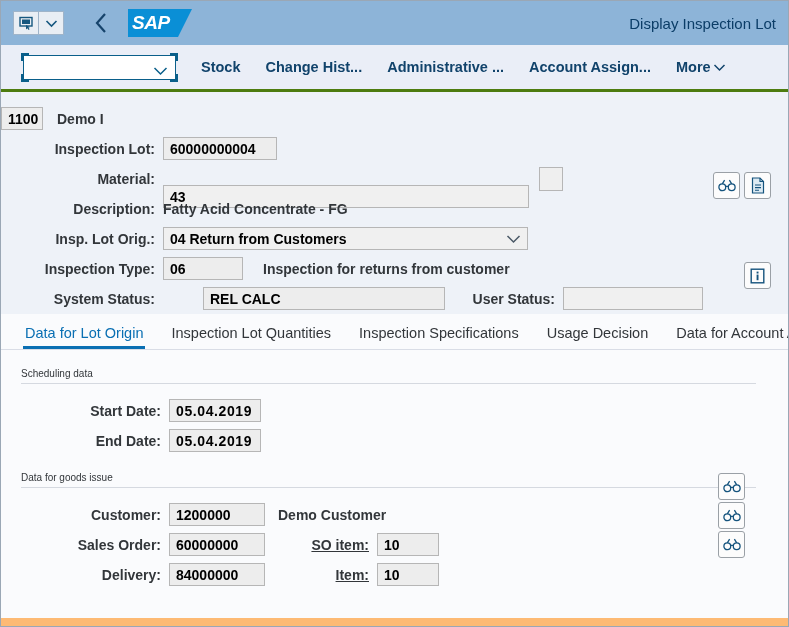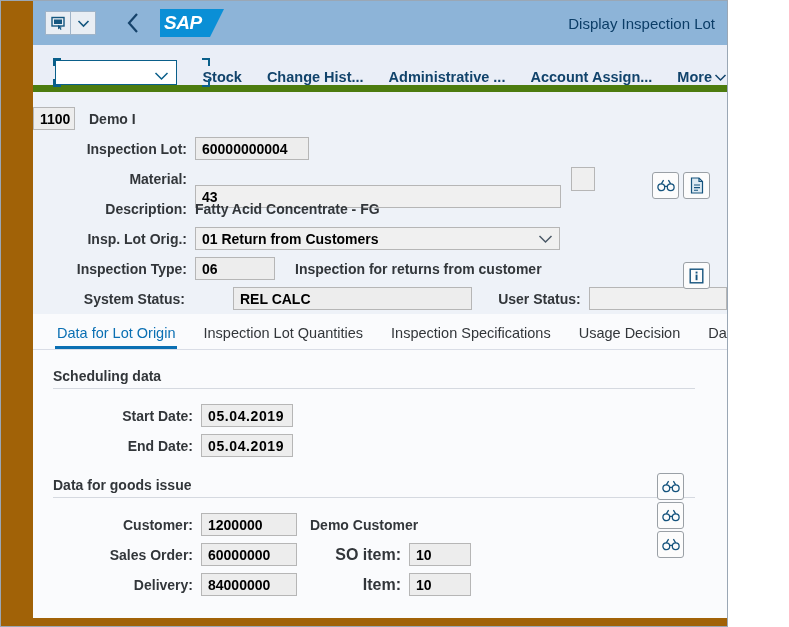--- a/index.html
+++ b/index.html
@@ -10,27 +10,26 @@
     width: 789px;
     height: 627px;
     overflow: hidden;
     background: #ffffff;
     font-family: "Liberation Sans", sans-serif;
     color: #1a2733;
     -webkit-font-smoothing: none;
   }
   #app {
     position: relative;
-    width: 728px;
+    width: 789px;
     height: 627px;
-    background: #a16207;
+    background: #fdba74;
     box-sizing: border-box;
     border: 1px solid #9aa7b5;
     overflow: hidden;
-    padding-left: 32px;
   }
 
   
   .shell-header {
     position: relative;
     height: 44px;
     background: #8db4d8;
     display: flex;
     align-items: center;
     padding: 0 10px 0 12px;
@@ -98,24 +97,24 @@
     color: #0b3d67;
     padding-right: 2px;
     white-space: nowrap;
   }
 
   
   .toolbar {
     height: 47px;
     background: #eaeef7;
     display: flex;
-    align-items: flex-end;
+    align-items: center;
     padding-left: 22px;
     box-sizing: border-box;
-    border-bottom: 7px solid #4d7c0f;
+    border-bottom: 3px solid #4d7c0f;
   }
   .tb-select {
     position: relative;
     width: 153px;
     height: 25px;
     background: #ffffff;
     border: 1px solid #0a5f8a;
     box-sizing: border-box;
     display: flex;
     align-items: center;
@@ -275,25 +274,24 @@
 
   
   .content {
     position: relative;
     background: #fafbfd;
     height: 268px;
     padding-top: 18px;
     box-sizing: border-box;
   }
   .sect-title {
-    font-size: 14px;
+    font-size: 10px;
     color: #32363a;
     padding-left: 20px;
     margin-bottom: 4px;
-    font-weight: bold;
   }
   .sect-rule {
     height: 1px;
     background: #d5d9e0;
     margin: 0 32px 0 20px;
   }
   .sect-body { padding-top: 12px; }
   .row2 {
     display: flex;
     align-items: center;
@@ -307,25 +305,26 @@
     font-size: 14px;
     font-weight: bold;
     color: #32363a;
     box-sizing: border-box;
     white-space: nowrap;
   }
   .lbl3 {
     width: 112px;
     text-align: right;
     padding-right: 8px;
-    font-size: 16px;
-    font-weight: bold;
-    color: #32363a;
-    box-sizing: border-box;
-    white-space: nowrap;
+    font-size: 14px;
+    font-weight: bold;
+    color: #32363a;
+    box-sizing: border-box;
+    white-space: nowrap;
+    text-decoration: underline;
   }
   .gi-icons {
     position: absolute;
     right: 43px;
     top: 123px;
     display: flex;
     flex-direction: column;
     gap: 2px;
   }
   .spacer-16 { height: 16px; }
@@ -424,21 +423,21 @@
     </div>
 
     <div class="row">
       <div class="lbl">Description:</div>
       <div class="static-plain">Fatty Acid Concentrate - FG</div>
     </div>
 
     <div class="row">
       <div class="lbl">Insp. Lot Orig.:</div>
       <div class="fld wide-select" style="background:#f0f0f0;">
-        <span>01 Return from Customers</span>
+        <span>04 Return from Customers</span>
         <span>
           <svg width="15" height="10" viewBox="0 0 15 10" aria-hidden="true">
             <path d="M1.5 2 L7.5 8 L13.5 2" fill="none" stroke="#4a5866" stroke-width="1.5"></path>
           </svg>
         </span>
       </div>
     </div>
 
     <div class="row">
       <div class="lbl">Inspection Type:</div>

